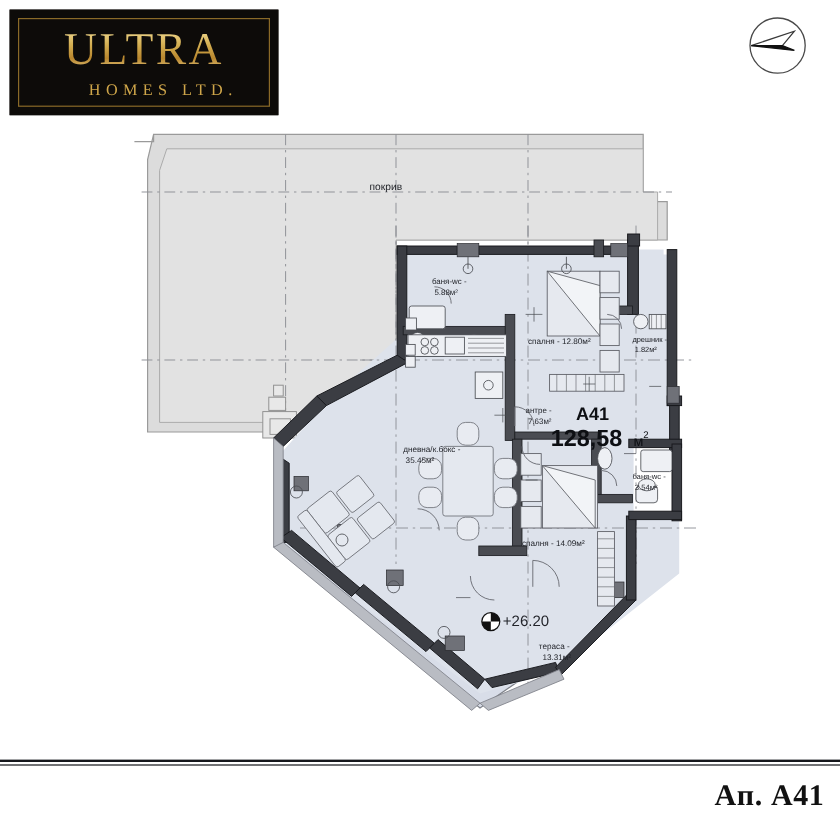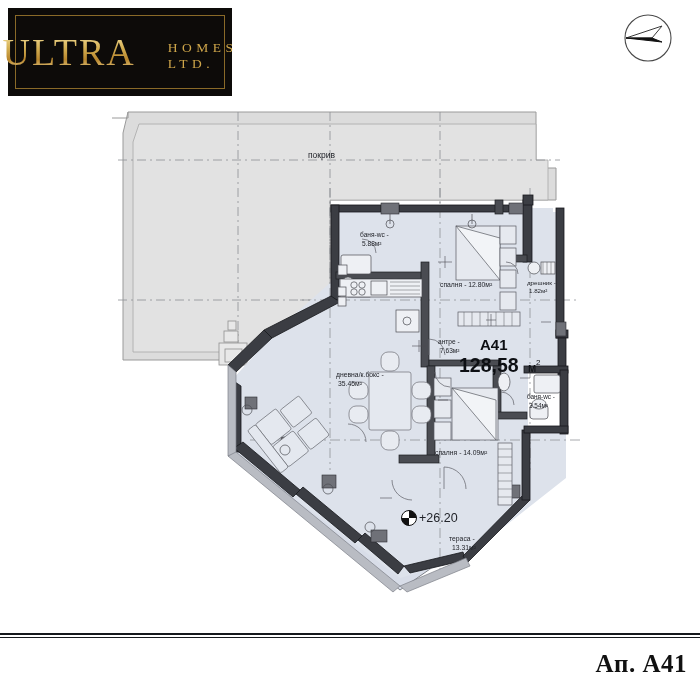--- a/index.html
+++ b/index.html
@@ -4,21 +4,21 @@
 <style>
   html,body{margin:0;padding:0;background:#ffffff;}
   body{width:700px;height:700px;position:relative;overflow:hidden;
        font-family:"Liberation Sans",sans-serif;color:#1a1a1a;}
 
   
   #logo-block{position:absolute;left:8px;top:8px;width:224px;height:88px;
     background:#0d0b09;border:2px solid #0d0b09;box-sizing:border-box;}
   #logo-inner{position:absolute;left:5px;top:5px;right:5px;bottom:5px;
     border:1px solid #8a6a28;box-sizing:border-box;
-    display:flex;flex-direction:row;align-items:center;justify-content:center;}
+    display:flex;flex-direction:column;align-items:center;justify-content:center;}
   #logo-main{font-family:"Liberation Serif",serif;font-size:38px;letter-spacing:2px;
     line-height:1;font-weight:400;
     background:linear-gradient(180deg,#f6e2a0 0%,#d4af52 40%,#b8862d 70%,#e8cf8c 100%);
     -webkit-background-clip:text;background-clip:text;color:transparent;
     -webkit-text-fill-color:transparent;}
   #logo-sub{font-family:"Liberation Serif",serif;font-size:13.5px;letter-spacing:4.5px;
     margin-top:7px;color:#cfa64a;font-weight:400;margin-left:32px;}
 
   
   #compass{position:absolute;left:622px;top:12px;width:52px;height:52px;}

